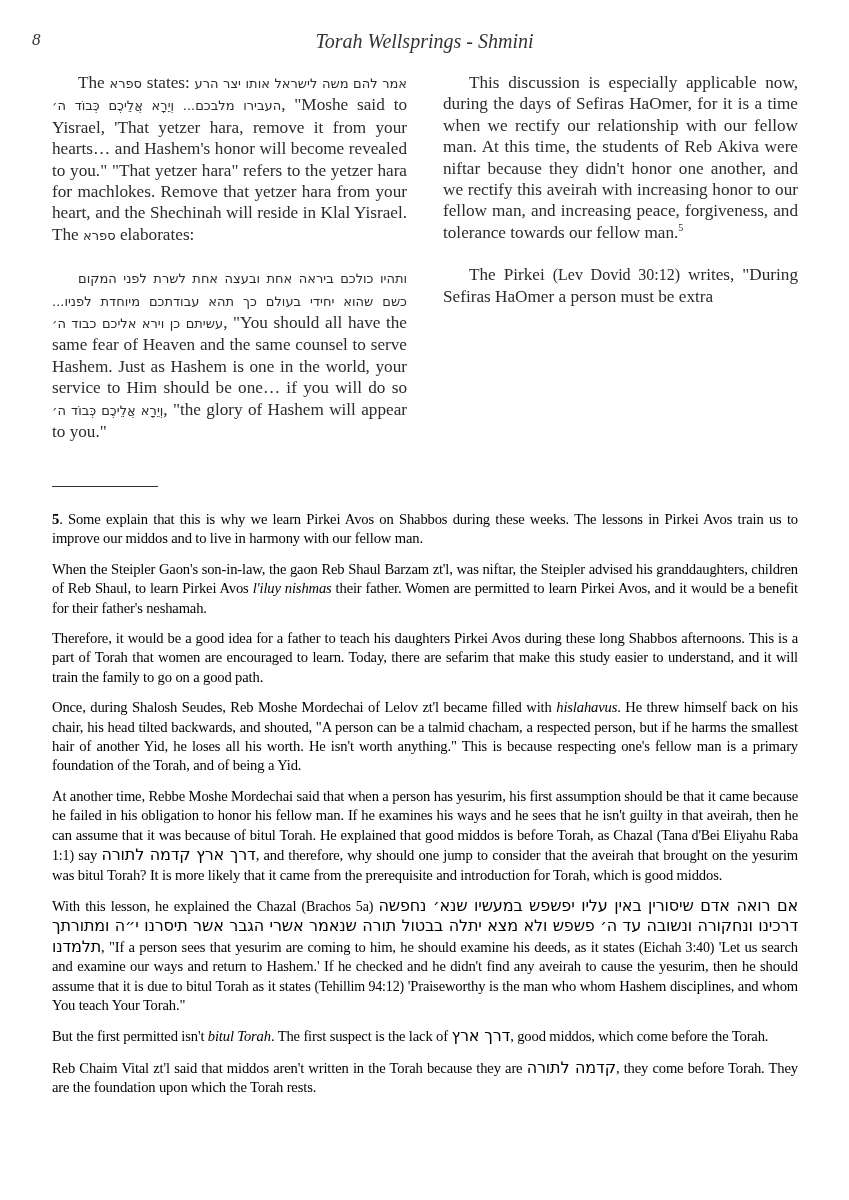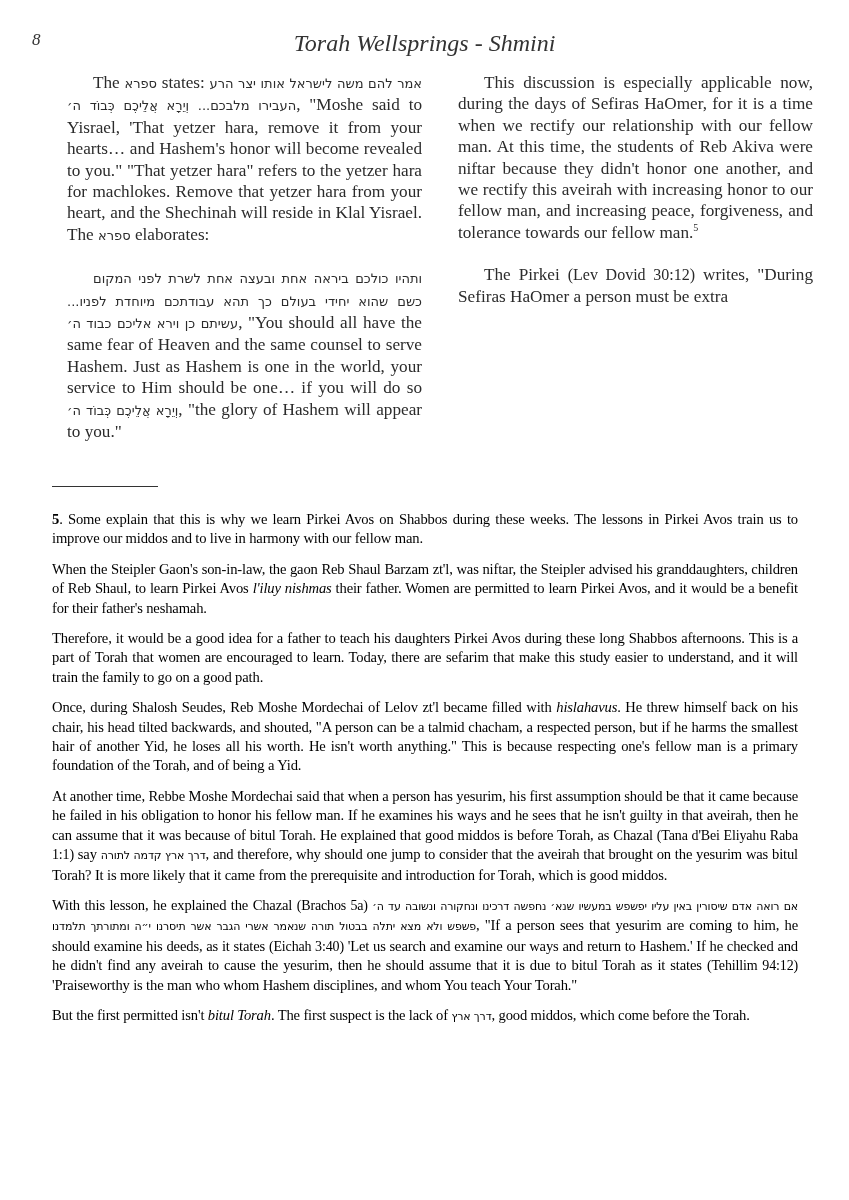--- a/index.html
+++ b/index.html
@@ -8,44 +8,44 @@
 
     .page-header {
       position: absolute; top: 30px; left: 0; width: 849px; height: 24px;
     }
     .page-number {
       position: absolute; left: 32px; top: 0;
       font-family: "Liberation Serif", serif; font-style: italic; font-size: 17px; color: #333;
     }
     .running-title {
       position: absolute; left: 0; right: 0; top: 0; text-align: center;
-      font-family: "Liberation Serif", serif; font-style: italic; font-size: 24px; color: #333;
+      font-family: "Liberation Serif", serif; font-style: italic; font-size: 20px; color: #333;
     }
 
-    .columns { position: absolute; top: 72px; left: 52px; width: 746px; height: 400px; margin-left: 15px; }
+    .columns { position: absolute; top: 72px; left: 52px; width: 746px; height: 400px; }
     .col { position: absolute; top: 0; width: 355px; }
     .col-left { left: 0; }
     .col-right { left: 391px; }
     .col p {
       font-family: "Liberation Serif", serif; font-size: 17.2px; line-height: 21.4px;
       text-align: justify; text-indent: 26px; margin-bottom: 21px; color: #2b2b2b;
     }
     .heb { font-family: "DejaVu Sans", sans-serif; font-size: 13px; direction: rtl; unicode-bidi: isolate; }
     .cite { font-size: 16px; }
     sup { font-size: 10px; vertical-align: super; line-height: 0; }
 
     .fn-rule { position: absolute; top: 486px; left: 52px; width: 106px; height: 1px; background: #333; }
 
     .footnotes { position: absolute; top: 510px; left: 52px; width: 746px; }
     .footnotes p {
       font-family: "Liberation Serif", serif; font-size: 14.6px; line-height: 19.4px;
       text-align: justify; margin-bottom: 11px; color: #000000; letter-spacing: -0.15px;
     }
     .footnotes .fn-num { font-weight: bold; }
-    .footnotes .heb { font-size: 11px; }
+    .footnotes .heb { font-size: 16px; }
     .footnotes .cite { font-size: 14px; }
     .footnotes i { font-style: italic; }
   </style>
 </head>
 <body>
 
 <div class="page-header">
   <span class="page-number">8</span>
   <span class="running-title">Torah Wellsprings - Shmini</span>
 </div>
@@ -65,13 +65,14 @@
 <div class="fn-rule"></div>
 
 <div class="footnotes">
   <p><span class="fn-num">5</span><span>. Some explain that this is why we learn Pirkei Avos on Shabbos during these weeks. The lessons in Pirkei Avos train us to improve our middos and to live in harmony with our fellow man.</span></p>
   <p><span>When the Steipler Gaon's son-in-law, the gaon Reb Shaul Barzam zt'l, was niftar, the Steipler advised his granddaughters, children of Reb Shaul, to learn Pirkei Avos </span><i>l'iluy nishmas</i><span> their father. Women are permitted to learn Pirkei Avos, and it would be a benefit for their father's neshamah.</span></p>
   <p>Therefore, it would be a good idea for a father to teach his daughters Pirkei Avos during these long Shabbos afternoons. This is a part of Torah that women are encouraged to learn. Today, there are sefarim that make this study easier to understand, and it will train the family to go on a good path.</p>
   <p><span>Once, during Shalosh Seudes, Reb Moshe Mordechai of Lelov zt'l became filled with </span><i>hislahavus</i><span>. He threw himself back on his chair, his head tilted backwards, and shouted, "A person can be a talmid chacham, a respected person, but if he harms the smallest hair of another Yid, he loses all his worth. He isn't worth anything." This is because respecting one's fellow man is a primary foundation of the Torah, and of being a Yid.</span></p>
   <p><span>At another time, Rebbe Moshe Mordechai said that when a person has yesurim, his first assumption should be that it came because he failed in his obligation to honor his fellow man. If he examines his ways and he sees that he isn't guilty in that aveirah, then he can assume that it was because of bitul Torah. He explained that good middos is before Torah, as Chazal </span><span class="cite">(Tana d'Bei Eliyahu Raba 1:1)</span><span> say </span><span class="heb">דרך ארץ קדמה לתורה</span><span>, and therefore, why should one jump to consider that the aveirah that brought on the yesurim was bitul Torah? It is more likely that it came from the prerequisite and introduction for Torah, which is good middos.</span></p>
   <p><span>With this lesson, he explained the Chazal </span><span class="cite">(Brachos 5a)</span><span> </span><span class="heb">אם רואה אדם שיסורין באין עליו יפשפש במעשיו שנא׳ נחפשה דרכינו ונחקורה ונשובה עד ה׳ פשפש ולא מצא יתלה בבטול תורה שנאמר אשרי הגבר אשר תיסרנו י״ה ומתורתך תלמדנו</span><span>, "If a person sees that yesurim are coming to him, he should examine his deeds, as it states </span><span class="cite">(Eichah 3:40)</span><span> 'Let us search and examine our ways and return to Hashem.' If he checked and he didn't find any aveirah to cause the yesurim, then he should assume that it is due to bitul Torah as it states </span><span class="cite">(Tehillim 94:12)</span><span> 'Praiseworthy is the man who whom Hashem disciplines, and whom You teach Your Torah."</span></p>
   <p><span>But the first permitted isn't </span><i>bitul Torah</i><span>. The first suspect is the lack of </span><span class="heb">דרך ארץ</span><span>, good middos, which come before the Torah.</span></p>
+  <p><span>Reb Chaim Vital zt'l said that middos aren't written in the Torah because they are </span><span class="heb">קדמה לתורה</span><span>, they come before Torah. They are the foundation upon which the Torah rests.</span></p>
 </div>
 
 </body></html>

